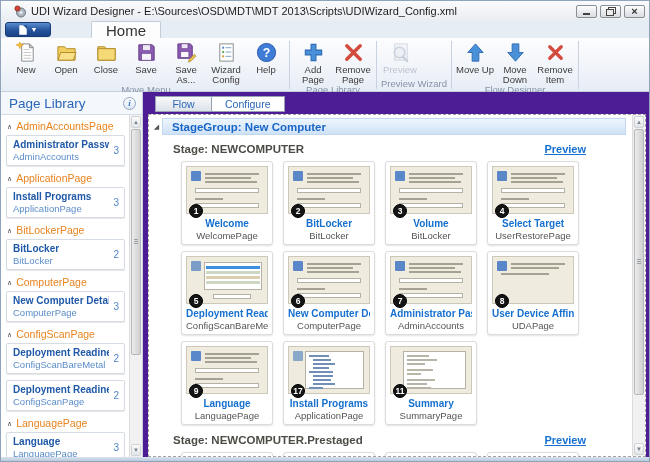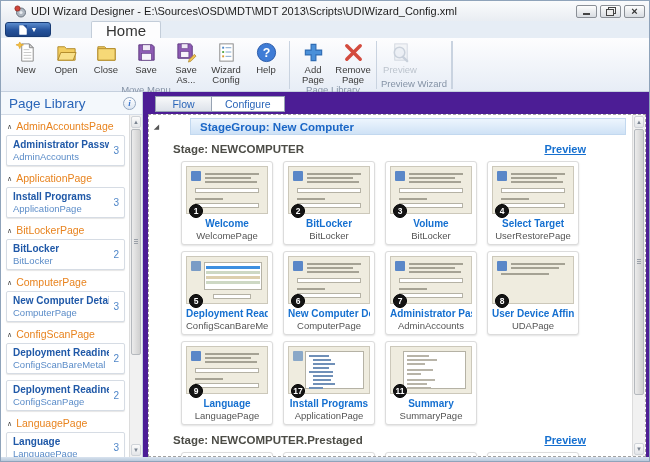--- a/index.html
+++ b/index.html
@@ -67,21 +67,21 @@
   .thumb .grip i{display:block;height:1px;background:#9aa0a8;margin-bottom:1px;}
 
   
   .main{flex:1;display:flex;flex-direction:column;min-width:0;min-height:0;background:#4c1d95;}
   .main-tabs{height:20px;display:flex;align-items:flex-end;padding-left:12px;flex:0 0 auto;}
   .mtab{height:16px;min-width:57px;padding:0 13px;display:flex;align-items:center;justify-content:center;font-size:10.5px;color:#2a65b8;border:1px solid #97a3b3;background:linear-gradient(#f8f9fa,#dde2ea);cursor:default;}
   .mtab + .mtab{margin-left:-1px;}
   .mtab.selected{background:#fff;}
   .stage-outer{flex:1;margin:2px 3px 0 5px;border:1px dashed #a2a2a2;background:#fff;display:flex;min-height:0;overflow:hidden;}
   .stage-scroll{flex:1;overflow:hidden;padding:3px 0 0 2px;min-width:0;}
-  .sg-row{display:flex;align-items:center;height:17px;gap:28px;}
+  .sg-row{display:flex;align-items:center;height:17px;}
   .sg-caret{width:11px;text-align:center;font-size:7px;color:#555;flex:0 0 auto;}
   .sg-header{flex:1;height:17px;margin-right:6px;background:linear-gradient(#edf5fd,#cfe2f6);border:1px solid #c2d8ef;display:flex;align-items:center;padding-left:9px;font-size:11.5px;font-weight:bold;color:#1a66c6;}
   .stage{margin:7px 10px 0 22px;}
   .stage + .stage{margin-top:8px;}
   .stage-head{display:flex;justify-content:space-between;align-items:center;padding-right:36px;margin-bottom:5px;height:14px;}
   .stage-title{font-size:11.5px;font-weight:bold;color:#4c4c46;}
   .preview-link{font-size:11px;font-weight:bold;color:#1670d0;text-decoration:underline;cursor:pointer;}
   .pages{display:grid;grid-template-columns:repeat(4,92px);gap:6px 10px;margin-left:8px;}
   .page-card{background:#fff;border:1px solid #dcdcdc;border-radius:3px;box-shadow:0 1px 2px rgba(0,0,0,.12);padding:4px 4px 2px;text-align:center;cursor:default;}
   .mini{height:48px;background:#efecdf;border:1px solid #ccc8ba;position:relative;margin-bottom:3px;}
@@ -246,20 +246,47 @@
                 <path d="M14.5 16.5L19 21" stroke="#9aa8ba" stroke-width="2.4" stroke-linecap="round"></path>
               </svg>
             </span>
             <span class="rlabel">Preview</span>
           </div>
         </div>
         <div class="rgroup-label">Preview Wizard</div>
       </div>
       <div class="rsep"></div>
       <div class="rgroup">
+        <div class="rbuttons">
+          <div class="rbtn">
+            <span class="icw">
+              <svg viewBox="0 0 24 24">
+                <path d="M12 3l8 9h-4.5v9h-7v-9H4z" fill="#4a90d9" stroke="#2f6cb4"></path>
+              </svg>
+            </span>
+            <span class="rlabel">Move Up</span>
+          </div>
+          <div class="rbtn">
+            <span class="icw">
+              <svg viewBox="0 0 24 24">
+                <path d="M12 21l-8-9h4.5V3h7v9H20z" fill="#4a90d9" stroke="#2f6cb4"></path>
+              </svg>
+            </span>
+            <span class="rlabel">Move Down</span>
+          </div>
+          <div class="rbtn">
+            <span class="icw">
+              <svg viewBox="0 0 24 24">
+                <path d="M6 6L18 18M18 6L6 18" stroke="#d34b3e" stroke-width="3.4" stroke-linecap="round" fill="none"></path>
+              </svg>
+            </span>
+            <span class="rlabel">Remove Item</span>
+          </div>
+        </div>
+        <div class="rgroup-label">Flow Designer</div>
       </div>
       <div class="rsep"></div>
     </div>
 
   <div class="content">
 
     <div class="sidebar">
       <div class="sb-header">
         <span class="sb-title">Page Library</span>
         <span class="info-ic">i</span>

